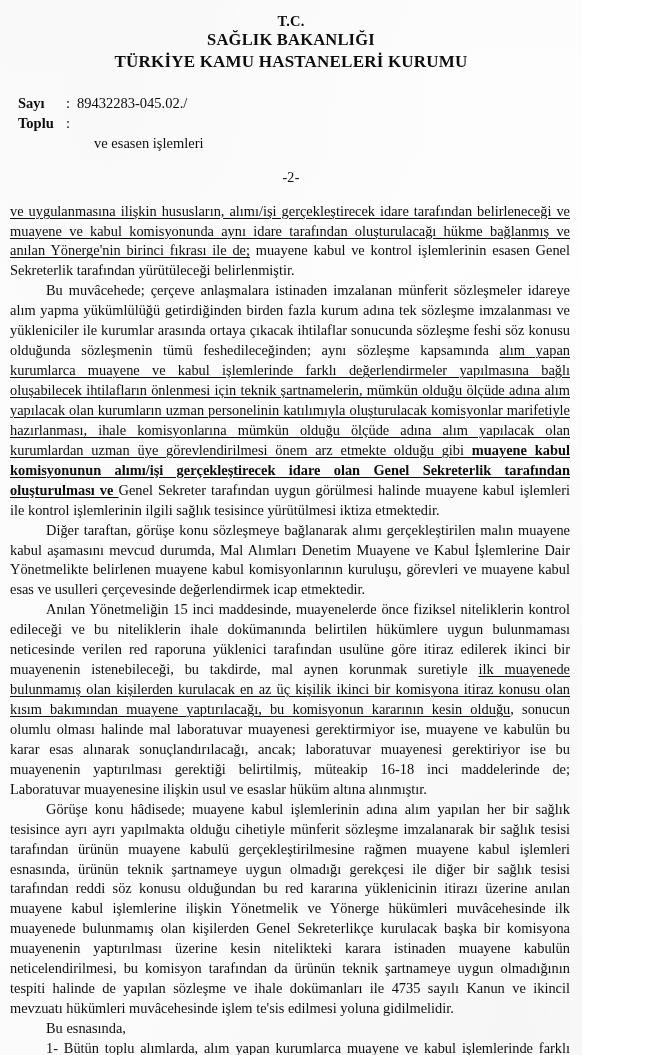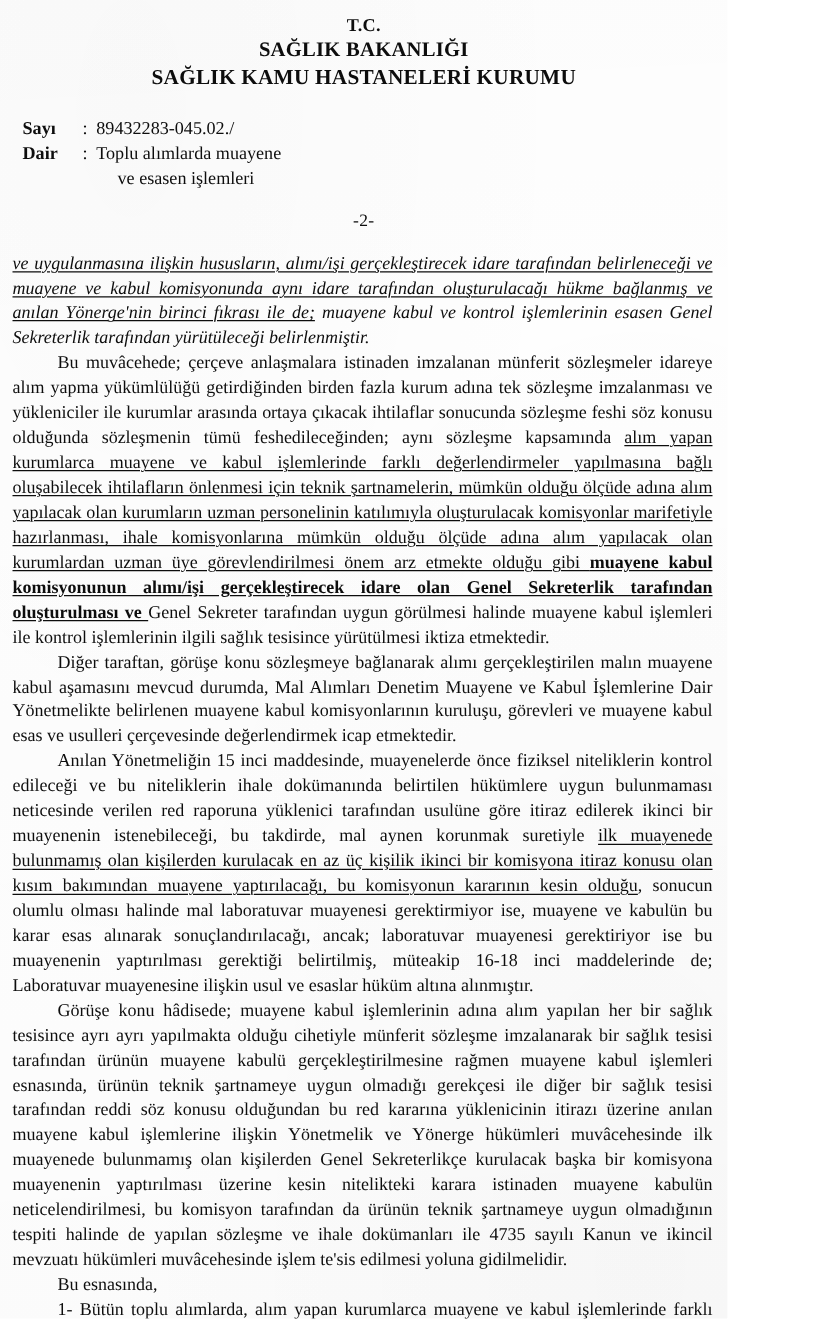--- a/index.html
+++ b/index.html
@@ -97,21 +97,21 @@
   .para {
     font-size: 14.4px;
     line-height: 1.385;
     text-align: justify;
     text-justify: inter-word;
     margin: 0;
     hyphens: none;
   }
   .para + .para { margin-top: 0; }
   .para.indent { text-indent: 36px; }
-  .para.noindent { text-indent: 0; font-style: italic; }
+  .para.noindent { text-indent: 0; }
 
   u.ul {
     text-decoration: underline;
     text-decoration-thickness: from-font;
     text-underline-offset: 1.5px;
   }
   b.bu {
     font-weight: bold;
     text-decoration: underline;
     text-decoration-thickness: from-font;
@@ -122,33 +122,32 @@
 <body>
 
 <div id="page">
   <div id="paper-noise"></div>
 
   <div id="content">
 
     <div class="letterhead">
       <div class="lh-line lh-tc">T.C.</div>
       <div class="lh-line lh-ministry">SAĞLIK BAKANLIĞI</div>
-      <div class="lh-line lh-agency">SAĞLIK KAMU HASTANELERİ KURUMU</div>
+      <div class="lh-line lh-agency">TÜRKİYE KAMU HASTANELERİ KURUMU</div>
     </div>
 
     <div class="refblock">
       <div class="refrow">
         <span class="reflabel">Sayı</span>
         <span class="refcolon">:</span>
         <span class="refvalue">89432283-045.02./</span>
       </div>
       <div class="refrow">
-        <span class="reflabel">Dair</span>
+        <span class="reflabel">Toplu</span>
         <span class="refcolon">:</span>
-        <span class="refvalue">Toplu alımlarda muayene</span>
       </div>
       <div class="refcont">ve esasen işlemleri</div>
     </div>
 
     <div class="pagenum">-2-</div>
 
     <div class="body">
 
       <p class="para noindent"><u class="ul">ve uygulanmasına ilişkin hususların, alımı/işi gerçekleştirecek idare tarafından belirleneceği ve muayene ve kabul komisyonunda aynı idare tarafından oluşturulacağı hükme bağlanmış ve anılan Yönerge'nin birinci fıkrası ile de;</u><span> muayene kabul ve kontrol işlemlerinin esasen Genel Sekreterlik tarafından yürütüleceği belirlenmiştir.</span></p>
 

